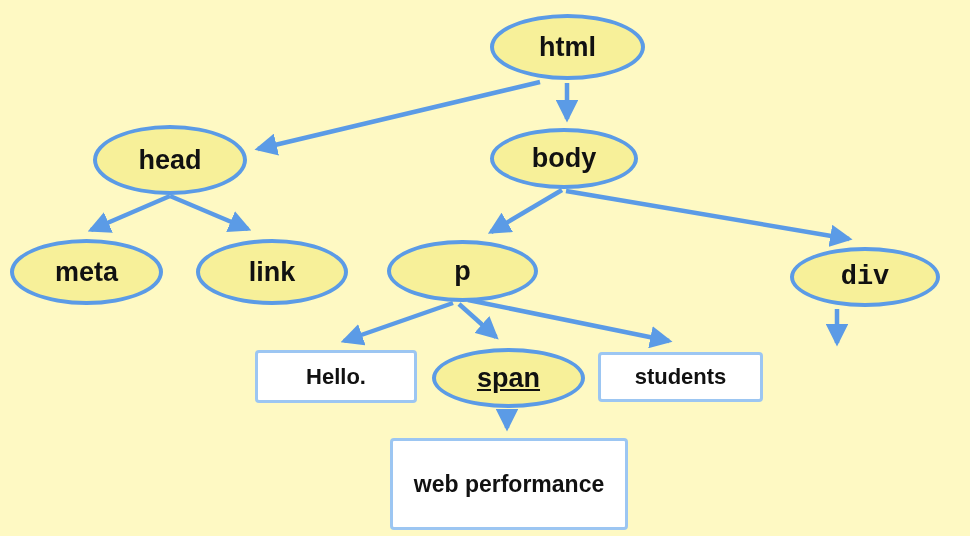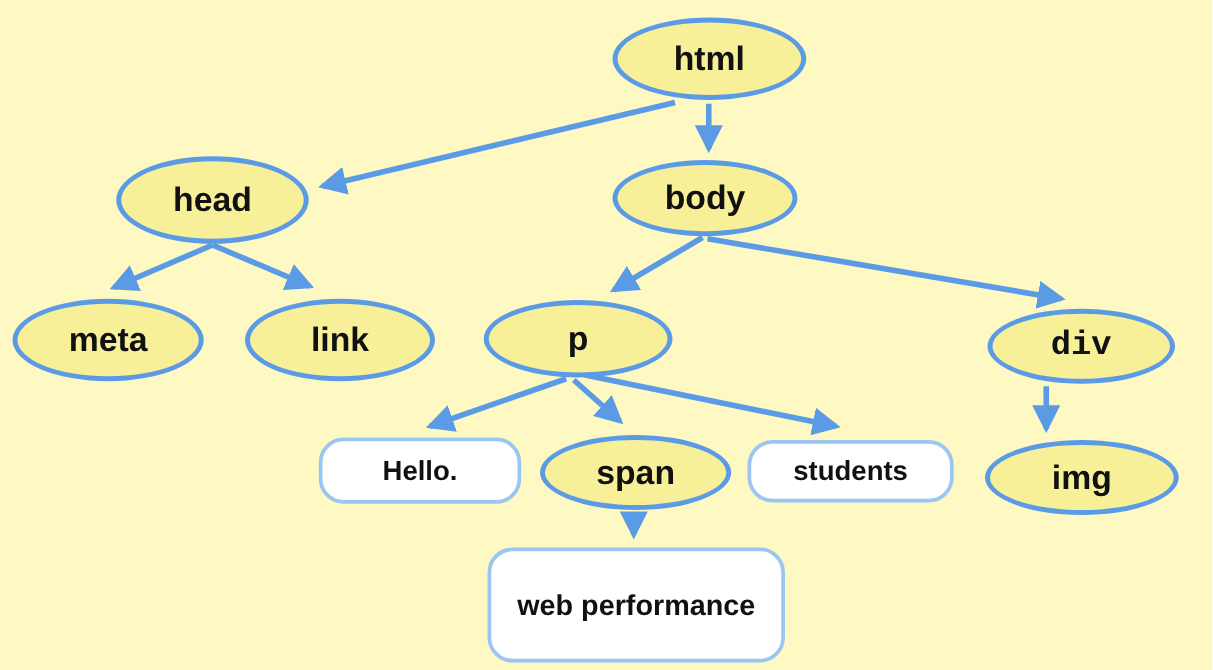--- a/index.html
+++ b/index.html
@@ -34,21 +34,21 @@
   }
   .ellipse {
     background: #f7f099;
     border: 4px solid #5b9be6;
     border-radius: 50%;
     font-size: 27px;
   }
   .textbox {
     background: #ffffff;
     border: 3.5px solid #9cc6f2;
-    border-radius: 20px;
+    border-radius: 4px;
     font-size: 22px;
   }
   .textbox.big {
     font-size: 23px;
   }
   .edge {
     stroke: #5b9be6;
     stroke-width: 4.5;
     fill: none;
   }
@@ -102,29 +102,26 @@
   </div>
 
   <div class="node ellipse" style="left:790px; top:247px; width:150px; height:60px;font-family:Liberation Mono, monospace;">
     <span>div</span>
   </div>
 
   <div class="node textbox" style="left:255px; top:350px; width:162px; height:53px;">
     <span>Hello.</span>
   </div>
 
-  <div class="node ellipse" style="left:432px; top:348px; width:153px; height:60px;">
+  <div class="node ellipse" style="left:432px; top:348px; width:153px; height:60px;text-decoration:underline;">
     <span>span</span>
   </div>
 
   <div class="node textbox" style="left:598px; top:352px; width:165px; height:50px;">
     <span>students</span>
   </div>
 
-  <div class="node ellipse" style="left:788px; top:352px; width:155px; height:60px;">
-    <span>img</span>
-  </div>
 
   <div class="node textbox big" style="left:390px; top:438px; width:238px; height:92px;">
     <span>web performance</span>
   </div>
 
 </div>
 
 </body></html>

